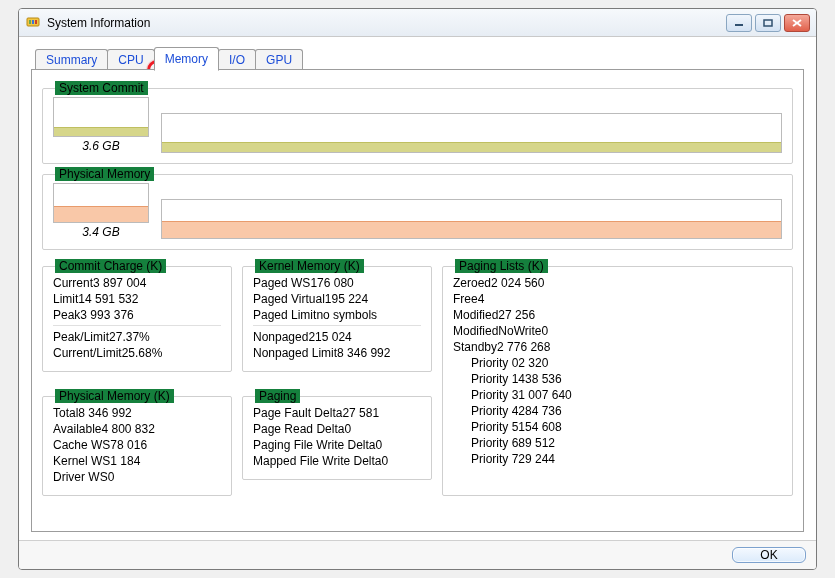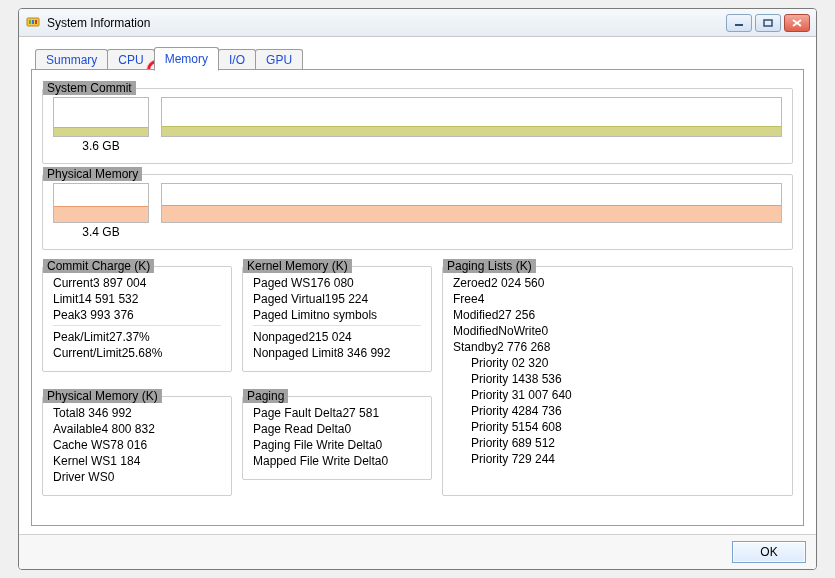--- a/index.html
+++ b/index.html
@@ -92,27 +92,27 @@
   
   .group {
     border: 1px solid #cfcfcf;
     border-radius: 2px;
     padding: 8px 10px 10px 10px;
     margin: 10px 0 6px 0;
     position: relative;
   }
   .group-label {
     position: absolute;
-    top: -8px; left: 0;
-    background: #a3a3a3;
+    top: -8px; left: 12px;
+    background: #15803d;
     padding: 0 4px;
     font-size: 12px;
   }
   .graph-row {
-    display: flex; gap: 12px; align-items: flex-start;
+    display: flex; gap: 12px; align-items: flex-end; font-style: italic;
   }
   .mini-chart {
     width: 96px;
     display: flex; flex-direction: column; align-items: center;
   }
   .mini-box {
     width: 96px; height: 40px;
     border: 1px solid #bbb;
     background: #fff;
     position: relative;
@@ -163,23 +163,23 @@
   .kv .v { white-space: nowrap; text-align: right; }
   .hr { height: 1px; background: #e0e0e0; margin: 2px 0 3px 0; }
 
   .footer {
     border-top: 1px solid #d0d0d0;
     padding: 6px 10px;
     display: flex; justify-content: flex-end;
     background: #f7f7f7;
   }
   .btn-ok {
-    min-width: 74px; height: 22px;
+    min-width: 74px; height: 16px;
     border: 1px solid #7da2ce;
-    border-radius: 0;
+    border-radius: 6px;
     background: linear-gradient(#f4f9ff,#dcebfb);
     font-size: 12px;
     display: flex; align-items: center; justify-content: center;
     box-shadow: inset 0 0 0 1px rgba(255,255,255,0.7);
   }
 
   
   .hl {
     position: absolute;
     border: 3px solid #ee1c25;

